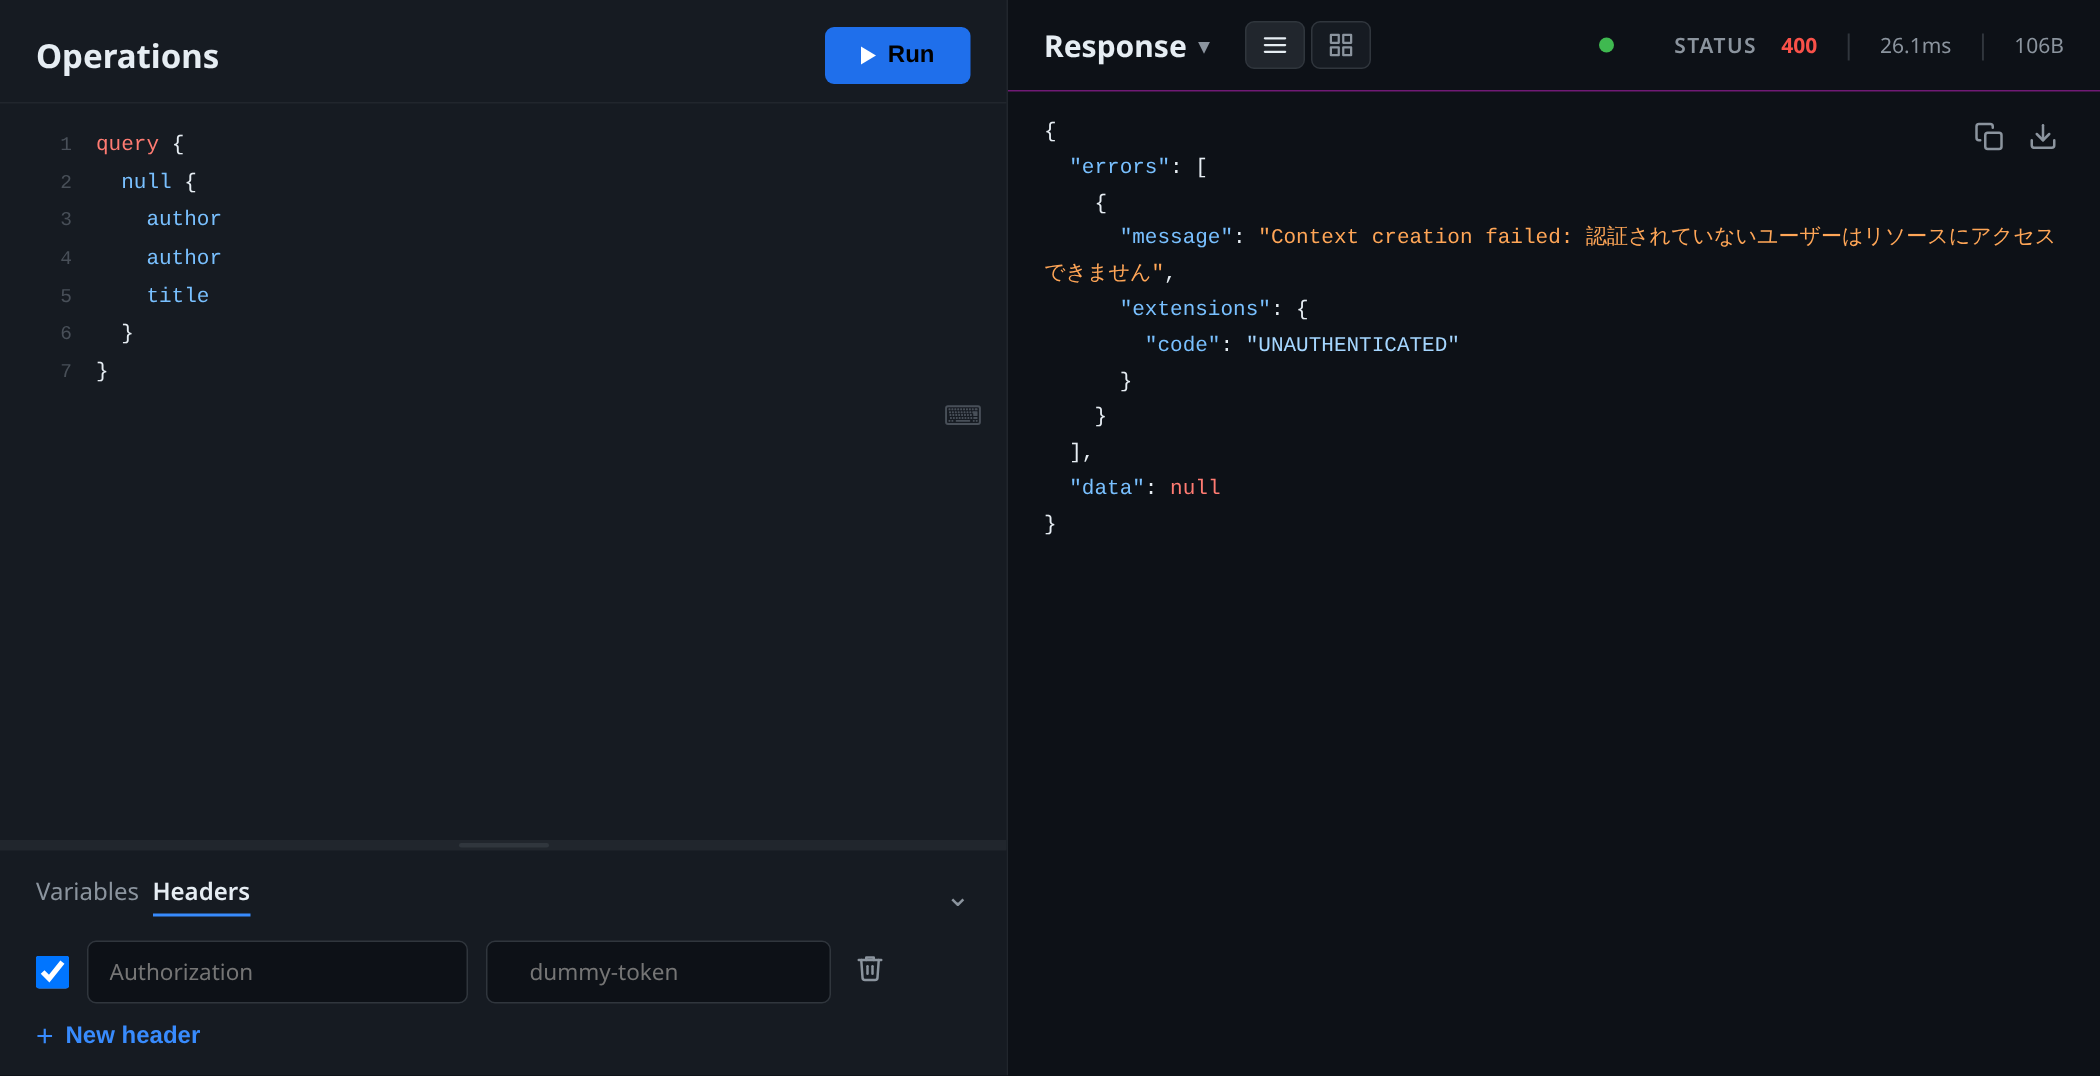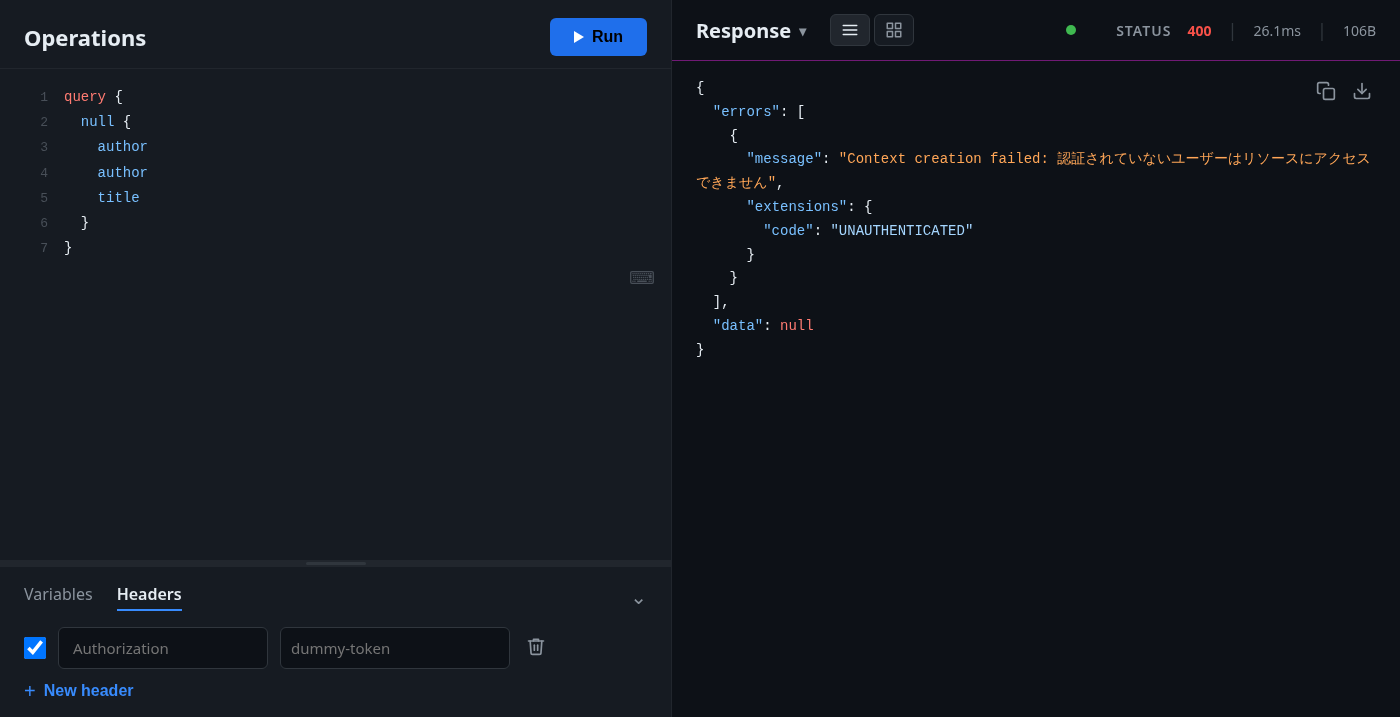--- a/index.html
+++ b/index.html
@@ -133,21 +133,21 @@
 
     .tabs-row {
       display: flex;
       align-items: center;
       justify-content: space-between;
       margin-bottom: 16px;
     }
 
     .tab-list {
       display: flex;
-      gap: 24px;
+      gap: 9px;
     }
 
     .tab-item {
       font-size: 16px;
       color: #8b949e;
       cursor: pointer;
       padding-bottom: 4px;
       border-bottom: 2px solid transparent;
     }
 
@@ -183,32 +183,32 @@
       border: none;
     }
 
     .header-input {
       background: #0d1117;
       border: 1px solid #30363d;
       border-radius: 6px;
       color: #8b949e;
       font-size: 15px;
       padding: 10px 14px;
-      width: 210px;
+      width: 254px;
       outline: none;
       font-family: inherit;
     }
 
     .header-value-input {
       background: #0d1117;
       border: 1px solid #30363d;
       border-radius: 6px;
       color: #8b949e;
       font-size: 15px;
-      padding: 10px 10px;
+      padding: 10px 28px;
       width: 230px;
       outline: none;
       font-family: inherit;
     }
 
     .delete-btn {
       background: none;
       border: none;
       color: #8b949e;
       cursor: pointer;

